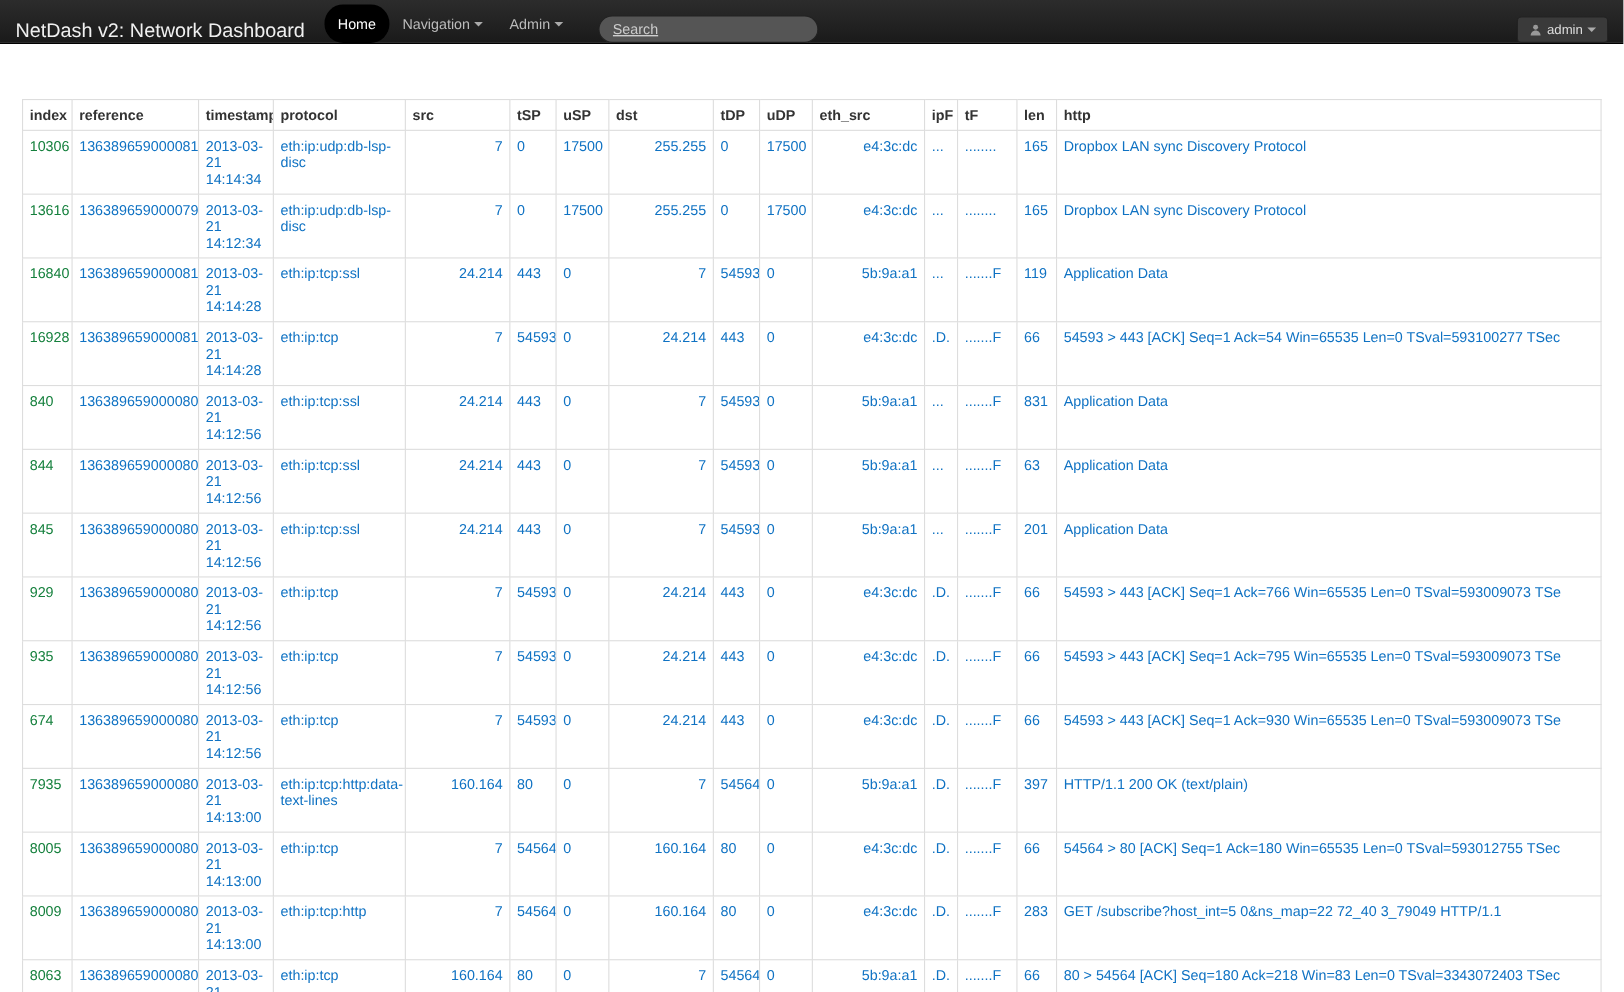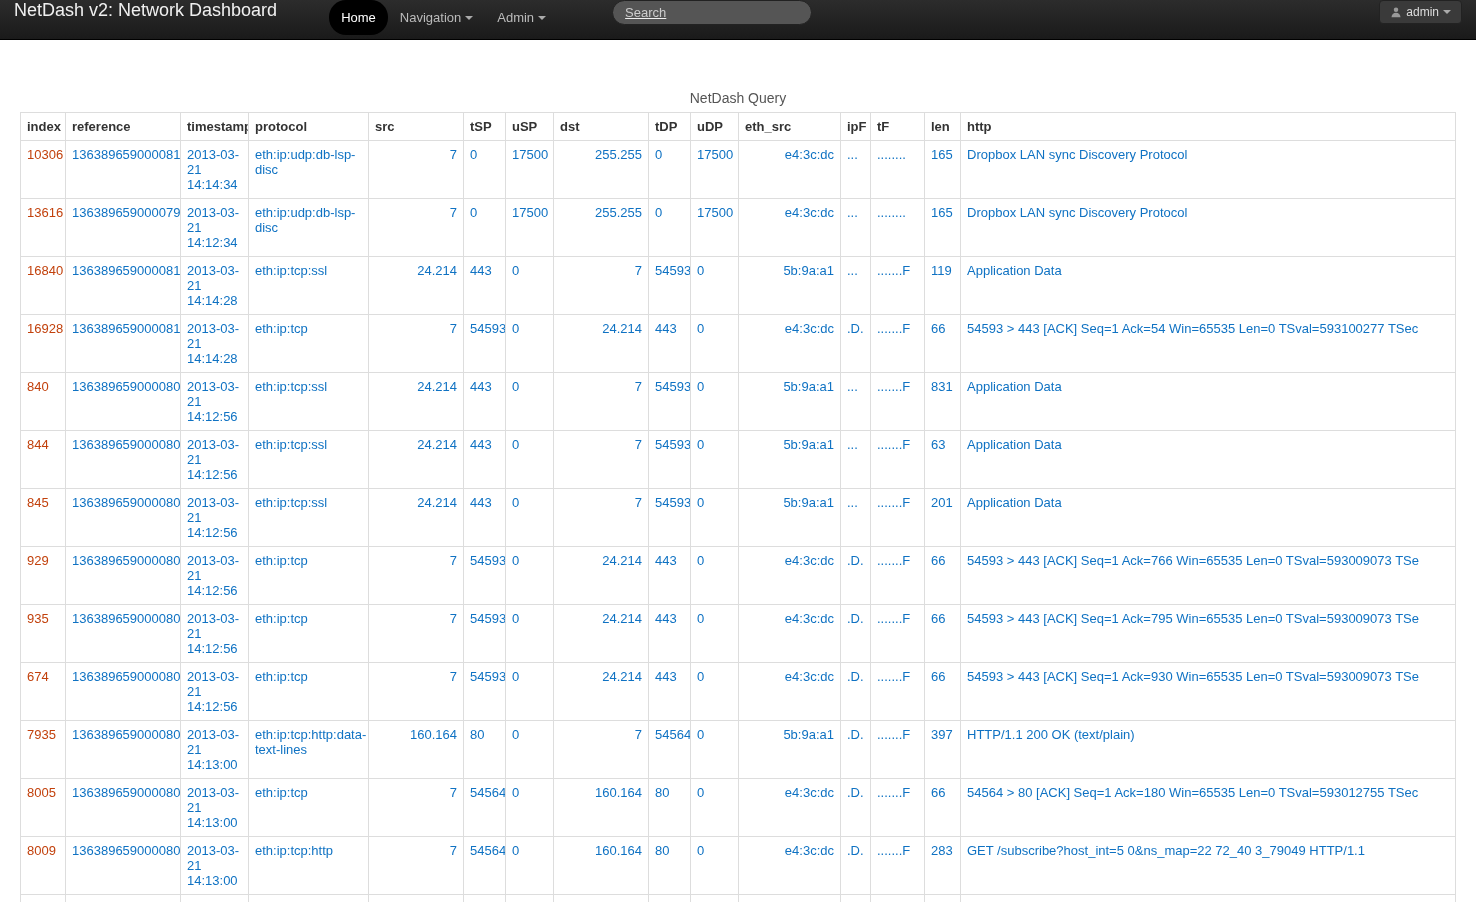--- a/index.html
+++ b/index.html
@@ -1,34 +1,34 @@
 <!DOCTYPE html>
 <html><head>
 <meta charset="utf-8">
 <style>
   * { box-sizing: border-box; margin: 0; padding: 0; }
   body { font-family: "Helvetica Neue", Helvetica, Arial, sans-serif; font-size: 13px; color: #333; background: #fff; }
-  .navbar { background: linear-gradient(#2c2c2c, #1a1a1a); height: 40px; display: flex; align-items: flex-start; padding: 0 14px; color: #ccc; border-bottom: 1px solid #000; gap: 34px; }
+  .navbar { background: linear-gradient(#2c2c2c, #1a1a1a); height: 40px; display: flex; align-items: flex-end; padding: 0 14px; color: #ccc; border-bottom: 1px solid #000; }
   .brand { color: #f0f0f0; font-size: 18px; font-weight: 400; margin-right: 18px; white-space: nowrap; }
   .nav-item { padding: 10px 12px; color: #bbb; cursor: pointer; font-size: 13px; display: flex; align-items: center; border-radius: 17px; }
   .nav-item.active { color: #fff; background: #000; }
   .caret { display:inline-block; width:0; height:0; margin-left:4px; border-left:4px solid transparent; border-right:4px solid transparent; border-top:4px solid #aaa; vertical-align: middle; }
   .search-box { margin-left: 20px; }
   .search-box input { background:#555; border:1px solid #222; border-radius:14px; padding:4px 12px; color:#eee; width:200px; font-size:13px;text-decoration:underline; }
   .search-box input::placeholder { color:#ccc; }
   .spacer { flex:1; }
   .user-btn { background:#3a3a3a; border:1px solid #222; border-radius:4px; padding:4px 10px; color:#ddd; display:flex; align-items:center; cursor:pointer; font-size:12px;}
   .user-btn svg { margin-right:4px; }
   .content { padding: 50px 20px 20px 20px; }
   .page-title { text-align:center; font-size:14px; color:#555; margin-bottom:6px; font-weight:400;}
   table { border-collapse: collapse; width: 100%; table-layout: fixed; }
   th, td { border:1px solid #ddd; padding:6px 6px; text-align:left; vertical-align:top; overflow:hidden; font-size:13px; }
   th { font-weight:bold; background:#fff; }
   a, .link { color:#0f72c3; text-decoration:none; cursor:pointer; }
-  td.idx { color:#c2410c; }
+  td.idx { color:#15803d; }
 </style>
 </head>
 <body>
 
 <div class="navbar">
   <div class="brand">NetDash v2: Network Dashboard</div>
   <div id="nav-items" style="display: flex;">
       <div class="nav-item active">Home</div>
       <div class="nav-item">Navigation<span class="caret"></span></div>
       <div class="nav-item">Admin<span class="caret"></span></div>
@@ -41,21 +41,20 @@
     <svg width="12" height="12" viewBox="0 0 16 16" fill="#999">
         <circle cx="8" cy="5" r="3"></circle>
         <path d="M2 15c0-3.3 2.7-6 6-6s6 2.7 6 6"></path>
       </svg>
     <span>admin</span>
     <span class="caret"></span>
   </div>
 </div>
 
 <div class="content">
-  <div class="page-title">NetDash Query</div>
   <table>
     <colgroup id="colgroup">
         <col style="width: 45px;">
         <col style="width: 115px;">
         <col style="width: 68px;">
         <col style="width: 120px;">
         <col style="width: 95px;">
         <col style="width: 42px;">
         <col style="width: 48px;">
         <col style="width: 95px;">

